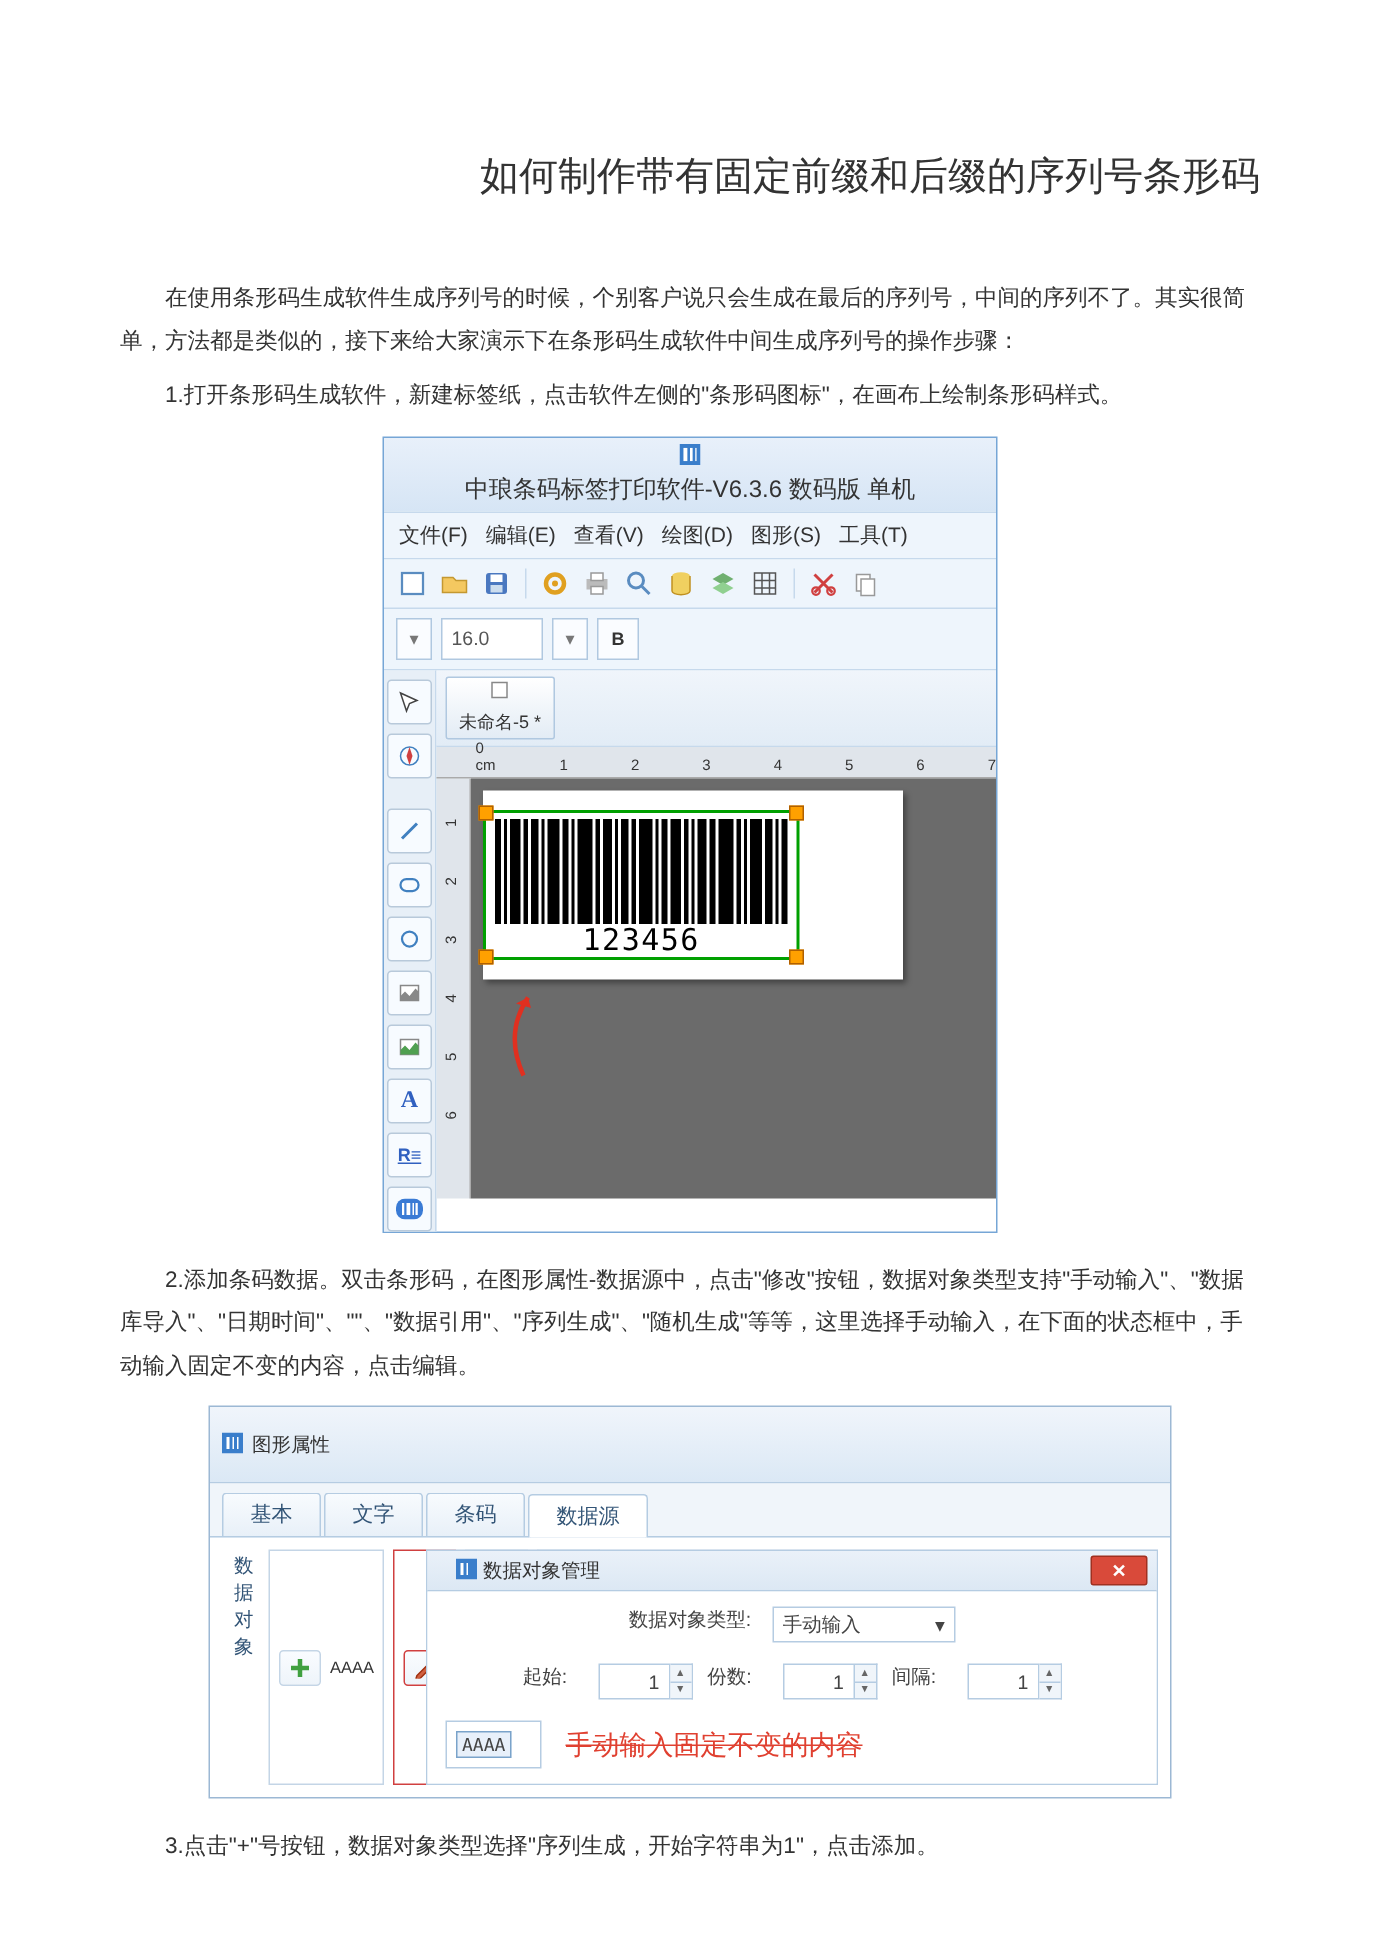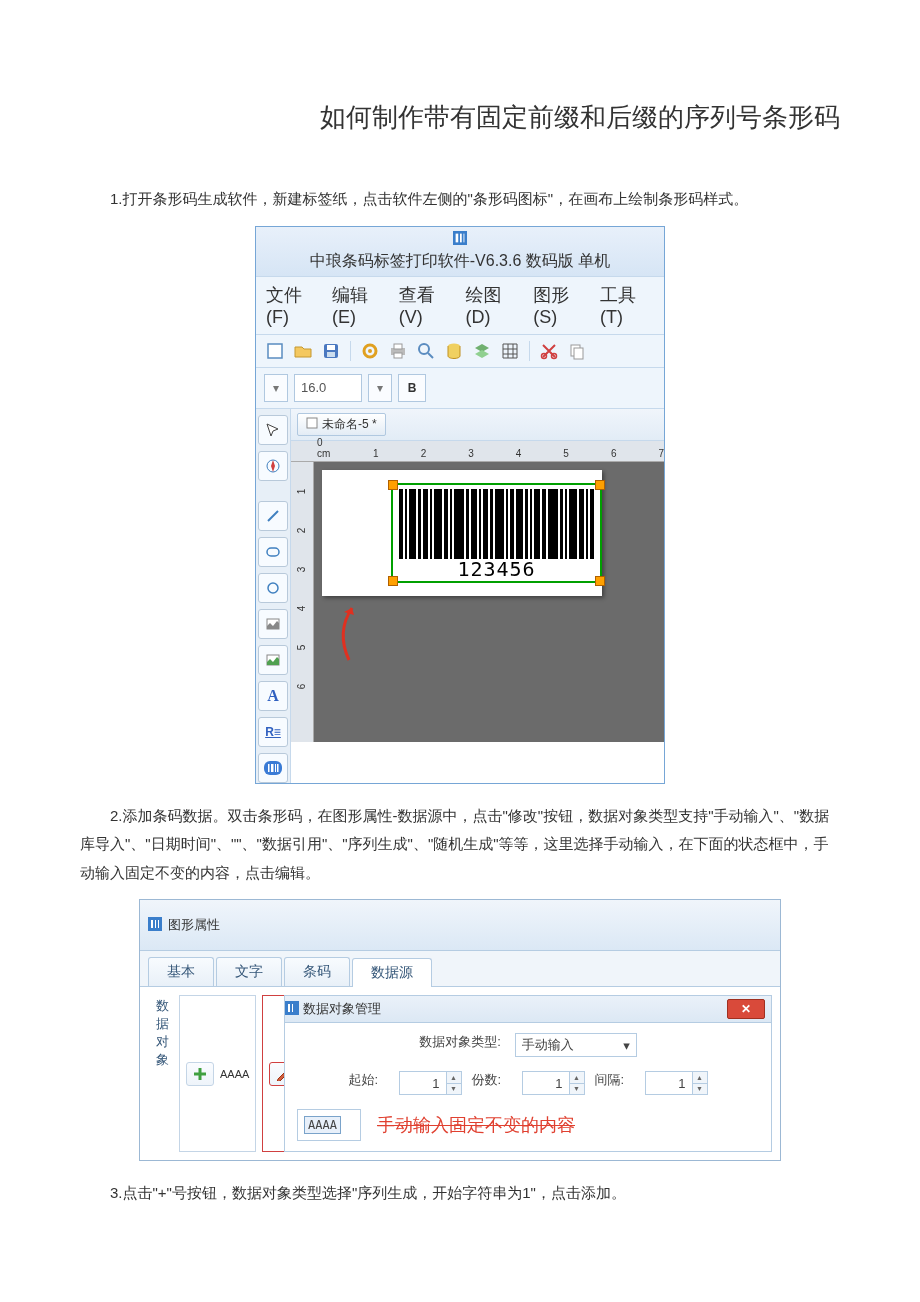--- a/index.html
+++ b/index.html
@@ -56,21 +56,21 @@
   width: 14px;
   height: 14px;
   display: inline-block;
 }
 .menubar {
   display: flex;
   gap: 12px;
   padding: 6px 10px;
   border-top: 1px solid #c6d9ec;
   border-bottom: 1px solid #c6d9ec;
-  font-size: 18px;
+  font-size: 14px;
   background: #eef5fc;
 }
 .menubar span { color: #333; }
 .toolbar1 {
   display: flex;
   align-items: center;
   gap: 10px;
   padding: 6px 10px;
   border-bottom: 1px solid #c6d9ec;
   background: #eef5fc;
@@ -173,20 +173,21 @@
 }
 .tab {
   background: linear-gradient(#fff, #e3ecf5);
   border: 1px solid #b0c8e0;
   padding: 2px 8px;
   font-size: 12px;
   border-radius: 2px;
   display: flex;
   align-items: center;
   gap: 4px;
+  flex-direction: column;
 }
 .hruler {
   height: 20px;
   background: #e0e5eb;
   border-bottom: 1px solid #aaa;
   display: flex;
   align-items: flex-end;
   padding-left: 26px;
   gap: 42px;
   font-size: 10px;
@@ -221,21 +222,21 @@
 .label-sheet {
   position: absolute;
   top: 8px;
   left: 8px;
   width: 280px;
   height: 126px;
   background: #fff;
   box-shadow: 2px 2px 4px rgba(0,0,0,.4);
   display: flex;
   align-items: center;
-  justify-content: flex-end;
+  justify-content: flex-start;
 }
 .barcode-sel {
   border: 2px solid #00a000;
   padding: 4px 6px 0 6px;
   display: flex;
   flex-direction: column;
   align-items: center;
   position: relative;
 }
 .selhandle {
@@ -348,21 +349,21 @@
   flex: 1;
   border: 1px solid #b5cce2;
   background: #f5f8fc;
 }
 .rp-title {
   display: flex;
   align-items: center;
   justify-content: space-between;
   background: linear-gradient(#eaf1f9,#dce8f4);
   border-bottom: 1px solid #b5cce2;
-  padding: 3px 6px 3px 0;
+  padding: 3px 6px 3px 19px;
 }
 .rp-title-left {
   display: flex;
   align-items: center;
   gap: 4px;
   font-size: 13px;
 }
 .close-x {
   width: 36px;
   height: 18px;
@@ -447,20 +448,21 @@
   text-decoration: line-through;
   font-weight: 500;
 }
 </style>
 </head>
 <body>
 
 <div class="page">
   <h1>如何制作带有固定前缀和后缀的序列号条形码</h1>
 
+  <p class="indent">在使用条形码生成软件生成序列号的时候，个别客户说只会生成在最后的序列号，中间的序列不了。其实很简单，方法都是类似的，接下来给大家演示下在条形码生成软件中间生成序列号的操作步骤：</p>
   <p class="indent">1.打开条形码生成软件，新建标签纸，点击软件左侧的"条形码图标"，在画布上绘制条形码样式。</p>
 
   <div class="figure-wrap">
     <div class="app1">
       <div class="app1-title">
         <span class="ico">
           <svg viewBox="0 0 16 16">
               <rect width="16" height="16" fill="#3a7ecb"></rect>
               <rect x="3" y="3" width="3" height="10" fill="#fff"></rect>
               <rect x="8" y="3" width="2" height="10" fill="#fff"></rect>

